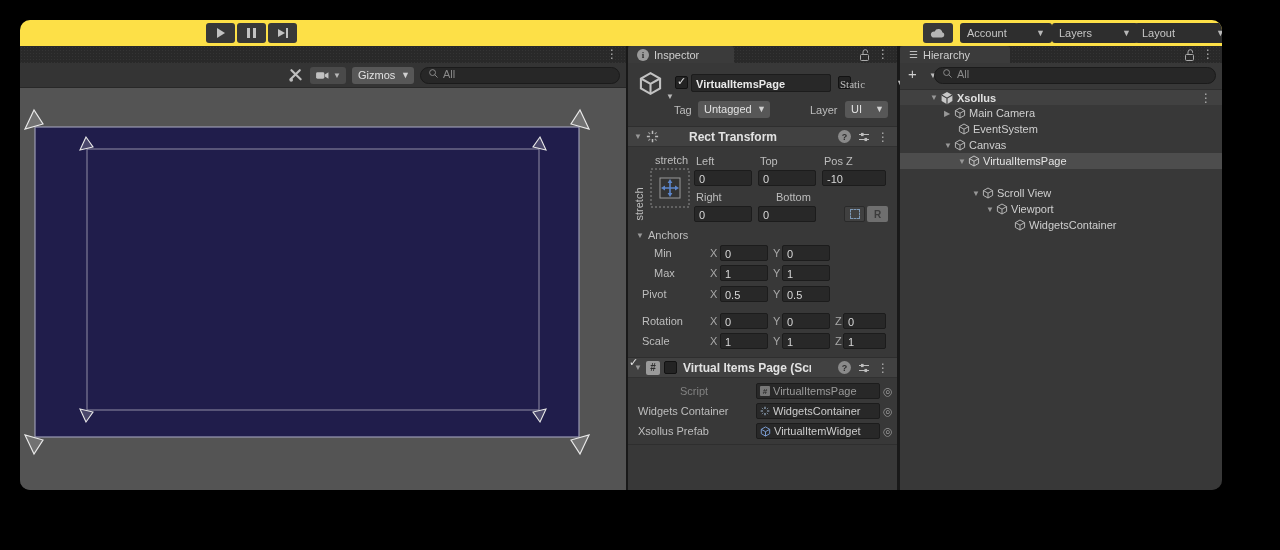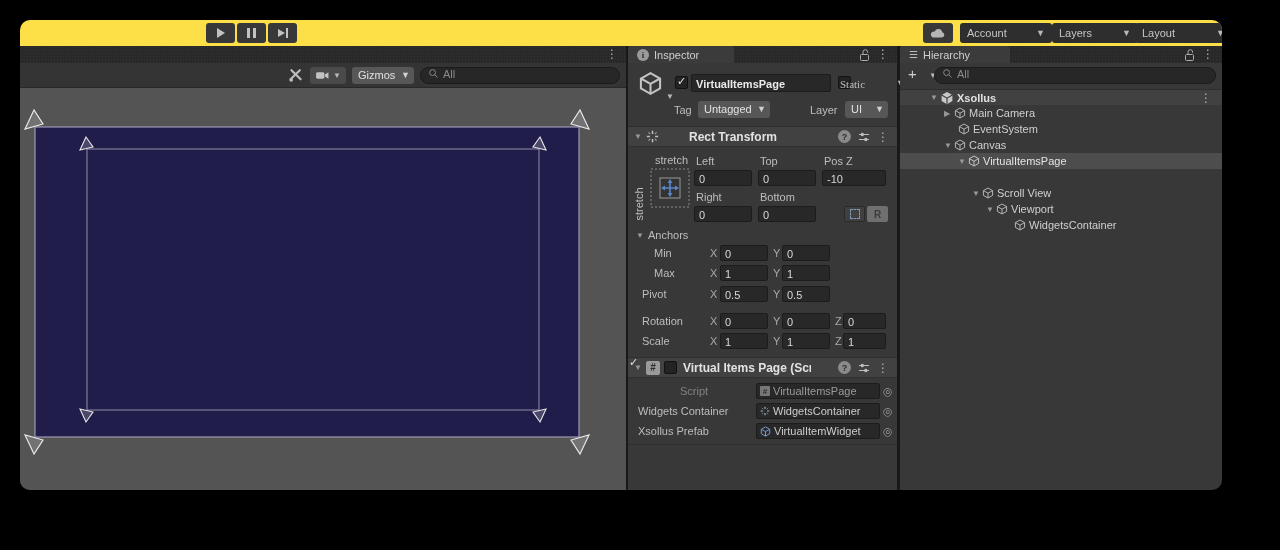--- a/index.html
+++ b/index.html
@@ -248,21 +248,21 @@
     </svg>
 
     <span class="lbl" style="left:68px;top:109px;">Left</span>
     <span class="lbl" style="left:132px;top:109px;">Top</span>
     <span class="lbl" style="left:196px;top:109px;">Pos Z</span>
     <div class="field" style="left:66px;top:124px;width:58px;">0</div>
     <div class="field" style="left:130px;top:124px;width:58px;">0</div>
     <div class="field" style="left:194px;top:124px;width:64px;">-10</div>
 
     <span class="lbl" style="left:68px;top:145px;">Right</span>
-    <span class="lbl" style="left:132px;top:145px;">Bottom</span>
+    <span class="lbl" style="left:148px;top:145px;">Bottom</span>
     <div class="field" style="left:66px;top:160px;width:58px;">0</div>
     <div class="field" style="left:130px;top:160px;width:58px;">0</div>
     <div class="minibtn" style="left:216px;top:160px;background:#404040;border:1px solid #2a2a2a;">
       <span style="width:8px;height:8px;border:1px dashed #7d98b5;display:block;"></span>
     </div>
     <div class="minibtn" style="left:239px;top:160px;background:#6f6f6f;">
       <span style="color:#3c3c3c;font-weight:bold;font-size:10px;">R</span>
     </div>
 
     <span class="fold abs" style="left:8px;top:185px;">▼</span>

